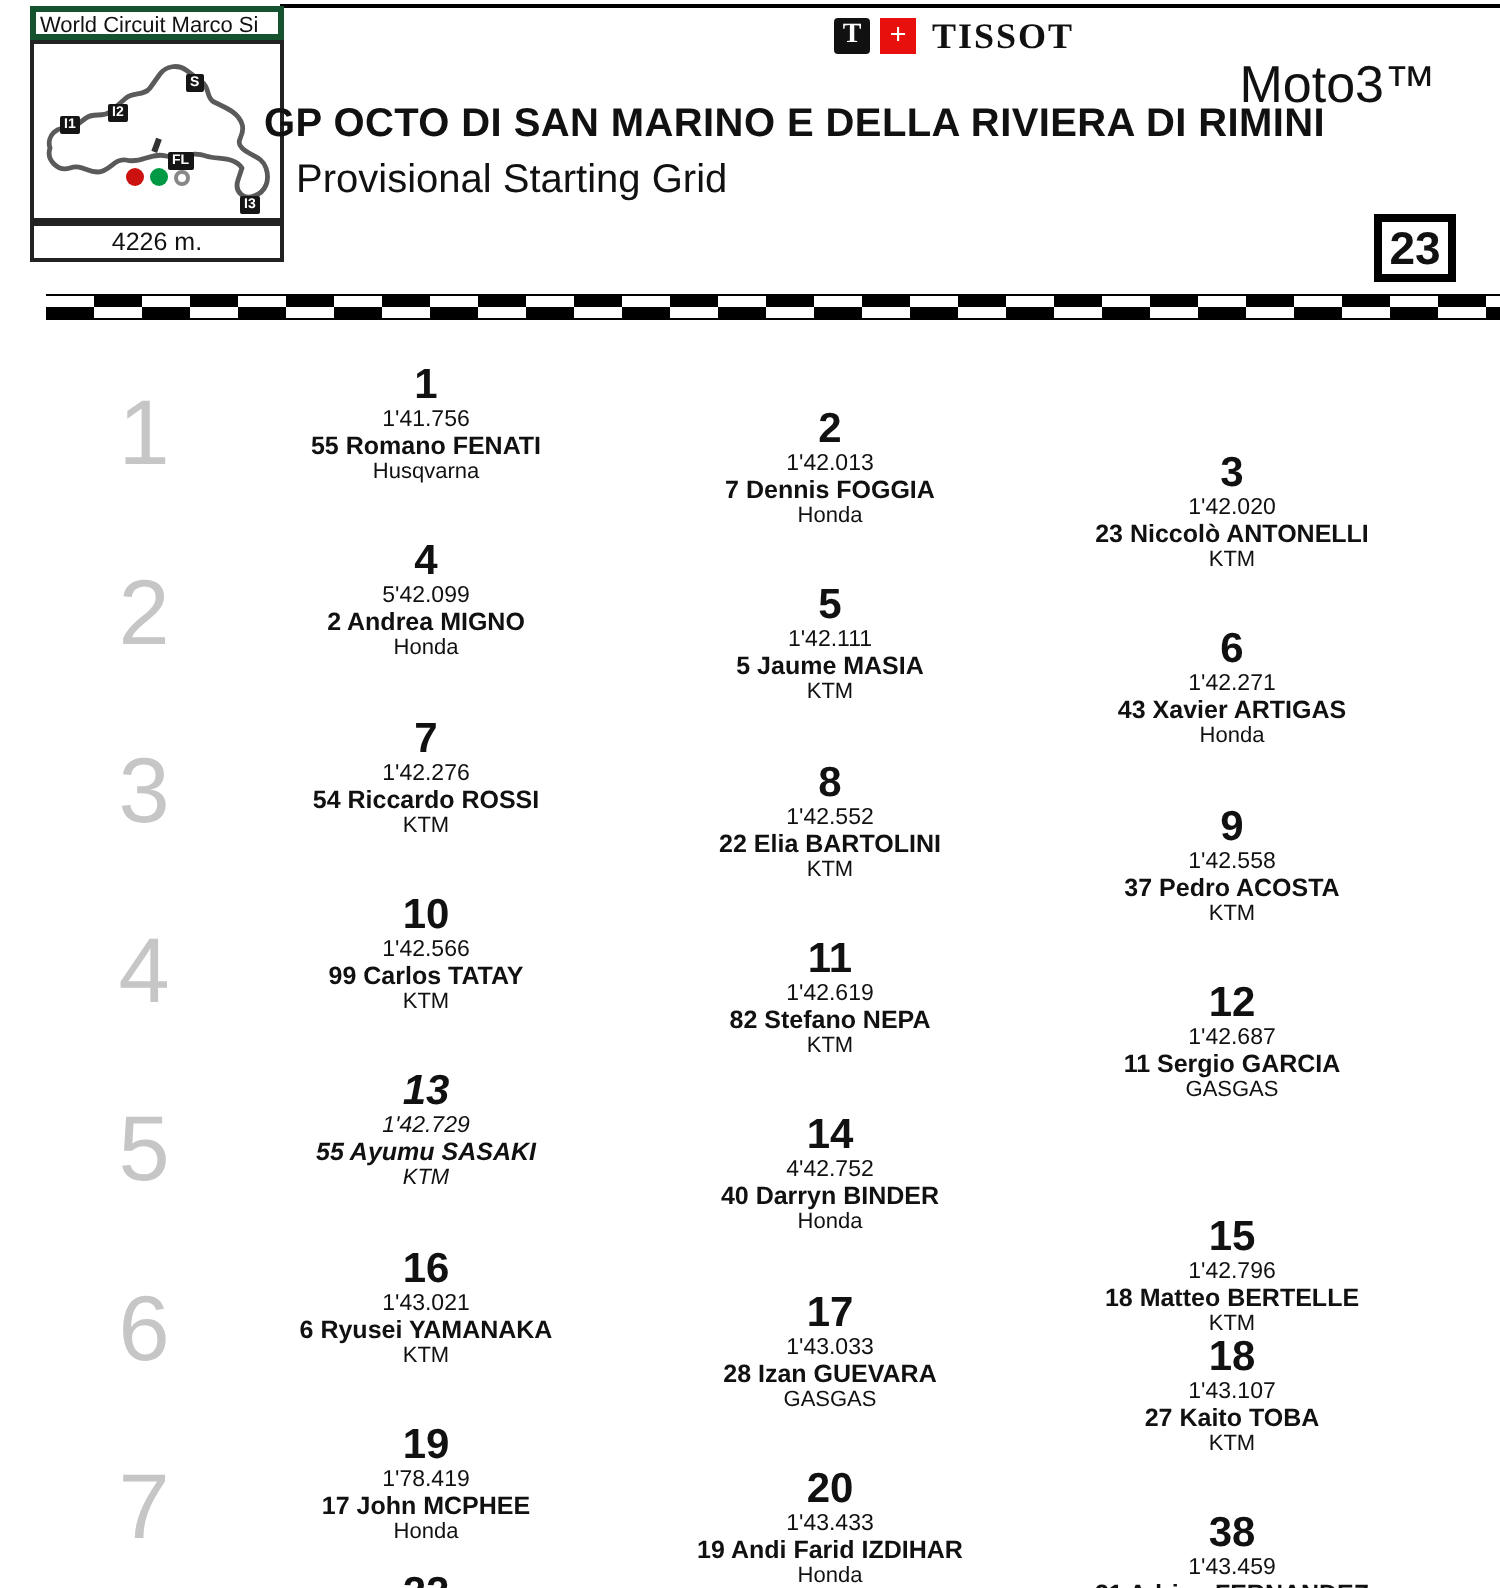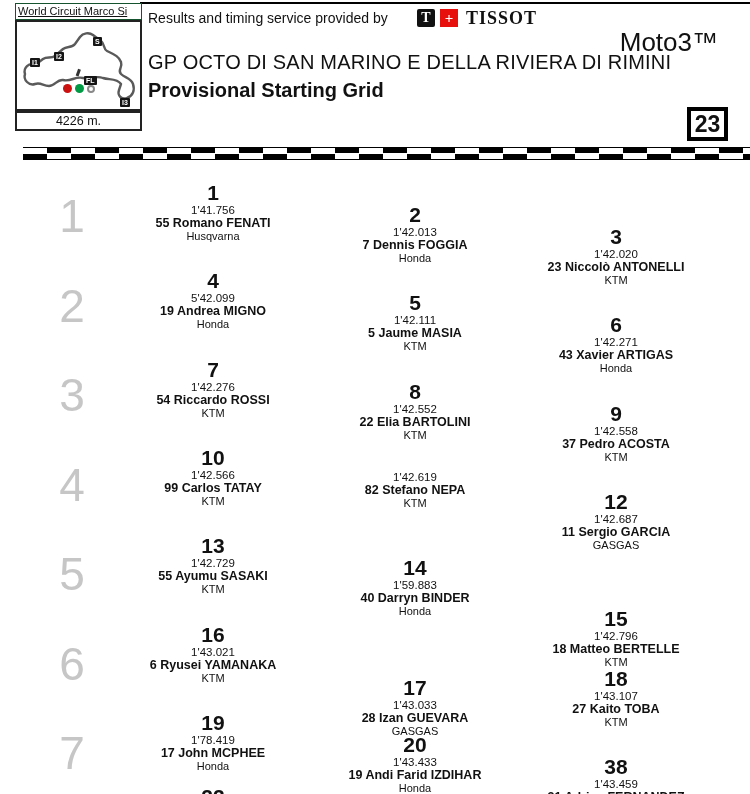--- a/index.html
+++ b/index.html
@@ -6,21 +6,21 @@
   body { background:#fff; }
   .page {
     position:relative; width:750px; height:794px; overflow:hidden;
     background:#ffffff; color:#111;
     font-family:"Liberation Sans", sans-serif;
   }
   
   .top-rule { position:absolute; left:140px; top:2px; width:610px; height:2px; background:#000; }
   .circuit-title {
     position:absolute; left:15px; top:3px; width:127px; height:17px;
-    border:1px solid #14532d; font-size:11px; line-height:15px; padding-left:2px;
+    border:3px solid #14532d; font-size:11px; line-height:15px; padding-left:2px;
     text-decoration:underline; white-space:nowrap; overflow:hidden; background:#fff;
   }
   .circuit-map {
     position:absolute; left:15px; top:20px; width:127px; height:91px;
     border:2px solid #222; background:#fff;
   }
   .circuit-map svg { position:absolute; left:0; top:0; }
   .map-label {
     position:absolute; background:#151515; color:#fff; font-size:7px; font-weight:bold;
     line-height:9px; padding:0 2px; border-radius:1px;
@@ -41,22 +41,22 @@
   .service-line { position:absolute; left:148px; top:9px; font-size:14px; line-height:18px; }
   .tissot-logo { position:absolute; left:417px; top:9px; height:18px;font-family:Liberation Serif, serif; }
   .logo-sq {
     display:inline-block; width:18px; height:18px; vertical-align:top;
     color:#fff; font-weight:bold; text-align:center; font-size:14px; line-height:18px;
   }
   .logo-t { background:#111; border-radius:2px; }
   .logo-cross { background:#e8100c; margin-left:1px; font-size:15px; }
   .logo-word { display:inline-block; vertical-align:top; font-weight:bold; font-size:18px; line-height:18px; letter-spacing:1px; margin-left:4px; color:#111; }
   .class-title { position:absolute; right:32px; top:26px; font-size:26px; font-weight:normal; line-height:32px; }
-  .event-title { position:absolute; left:148px; top:51px; font-size:20px; font-weight:normal; letter-spacing:0.2px; }
-  .doc-title   { position:absolute; left:148px; top:79px; font-size:20px; font-weight:bold; }
+  .event-title { position:absolute; left:132px; top:51px; font-size:20px; font-weight:bold; letter-spacing:0.2px; }
+  .doc-title   { position:absolute; left:148px; top:79px; font-size:20px; font-weight:normal; }
   .race-info   { position:absolute; left:148px; top:115px; font-size:15.5px; }
   .laps-badge {
     position:absolute; left:687px; top:107px; width:41px; height:34px;
     border:4px solid #000; background:#fff; text-align:center;
     font-size:23px; font-weight:bold; line-height:26px;
   }
   .checker-strip {
     position:absolute; left:23px; top:147px; width:727px; height:13px;
     border-top:1px solid #000; border-bottom:1px solid #000;
     background-image:conic-gradient(#000 0 25%, #fff 0 50%, #000 0 75%, #fff 0);
@@ -102,21 +102,20 @@
     <span class="map-label lbl-i2">I2</span>
     <span class="map-label lbl-fl">FL</span>
     <span class="map-label lbl-i3">I3</span>
     <span class="dot dot-red" style="background: rgb(204, 17, 17);"></span>
     <span class="dot dot-green" style="background: rgb(0, 153, 68);"></span>
     <span class="dot dot-ring" style="border-color: rgb(136, 136, 136);"></span>
   </div>
 
   <div class="circuit-length">4226 m.</div>
 
-  <div class="service-line">Results and timing service provided by</div>
   <div class="tissot-logo">
     <span class="logo-sq logo-t">T</span>
     <span class="logo-sq logo-cross" style="background: rgb(232, 16, 12);">+</span>
     <span class="logo-word">TISSOT</span>
   </div>
 
   <div class="class-title">Moto3™</div>
   <div class="event-title">GP OCTO DI SAN MARINO E DELLA RIVIERA DI RIMINI</div>
   <div class="doc-title">Provisional Starting Grid</div>
   <div class="laps-badge">23</div>
@@ -144,21 +143,21 @@
   </div>
       <div class="cell" style="left: 516px; top: 227px;">
     <div class="pos">3</div>
     <div class="time">1'42.020</div>
     <div class="rider">23 Niccolò ANTONELLI</div>
     <div class="bike">KTM</div>
   </div>
       <div class="cell" style="left: 113px; top: 271.3px;">
     <div class="pos">4</div>
     <div class="time">5'42.099</div>
-    <div class="rider">19 Andrea MIGNO</div>
+    <div class="rider">2 Andrea MIGNO</div>
     <div class="bike">Honda</div>
   </div>
       <div class="cell" style="left: 315px; top: 293.3px;">
     <div class="pos">5</div>
     <div class="time">1'42.111</div>
     <div class="rider">5 Jaume MASIA</div>
     <div class="bike">KTM</div>
   </div>
       <div class="cell" style="left: 516px; top: 315.3px;">
     <div class="pos">6</div>
@@ -184,55 +183,56 @@
     <div class="rider">37 Pedro ACOSTA</div>
     <div class="bike">KTM</div>
   </div>
       <div class="cell" style="left: 113px; top: 447.9px;">
     <div class="pos">10</div>
     <div class="time">1'42.566</div>
     <div class="rider">99 Carlos TATAY</div>
     <div class="bike">KTM</div>
   </div>
       <div class="cell" style="left: 315px; top: 469.9px;">
+    <div class="pos">11</div>
     <div class="time">1'42.619</div>
     <div class="rider">82 Stefano NEPA</div>
     <div class="bike">KTM</div>
   </div>
       <div class="cell" style="left: 516px; top: 491.9px;">
     <div class="pos">12</div>
     <div class="time">1'42.687</div>
     <div class="rider">11 Sergio GARCIA</div>
     <div class="bike">GASGAS</div>
   </div>
-      <div class="cell" style="left: 113px; top: 536.2px;">
+      <div class="cell" style="left: 113px; top: 536.2px; font-style: italic;">
     <div class="pos">13</div>
     <div class="time">1'42.729</div>
     <div class="rider">55 Ayumu SASAKI</div>
     <div class="bike">KTM</div>
   </div>
       <div class="cell" style="left: 315px; top: 558.2px;">
     <div class="pos">14</div>
-    <div class="time">1'59.883</div>
+    <div class="time">4'42.752</div>
     <div class="rider">40 Darryn BINDER</div>
     <div class="bike">Honda</div>
   </div>
       <div class="cell" style="left: 516px; top: 609px;">
     <div class="pos">15</div>
     <div class="time">1'42.796</div>
     <div class="rider">18 Matteo BERTELLE</div>
     <div class="bike">KTM</div>
   </div>
       <div class="cell" style="left: 113px; top: 624.5px;">
     <div class="pos">16</div>
     <div class="time">1'43.021</div>
     <div class="rider">6 Ryusei YAMANAKA</div>
     <div class="bike">KTM</div>
   </div>
-      <div class="cell" style="left: 315px; top: 646.5px; margin-top: 31px;">
+      <div class="cell" style="left: 315px; top: 646.5px;">
     <div class="pos">17</div>
     <div class="time">1'43.033</div>
     <div class="rider">28 Izan GUEVARA</div>
     <div class="bike">GASGAS</div>
   </div>
       <div class="cell" style="left: 516px; top: 668.5px;">
     <div class="pos">18</div>
     <div class="time">1'43.107</div>
     <div class="rider">27 Kaito TOBA</div>
     <div class="bike">KTM</div>

